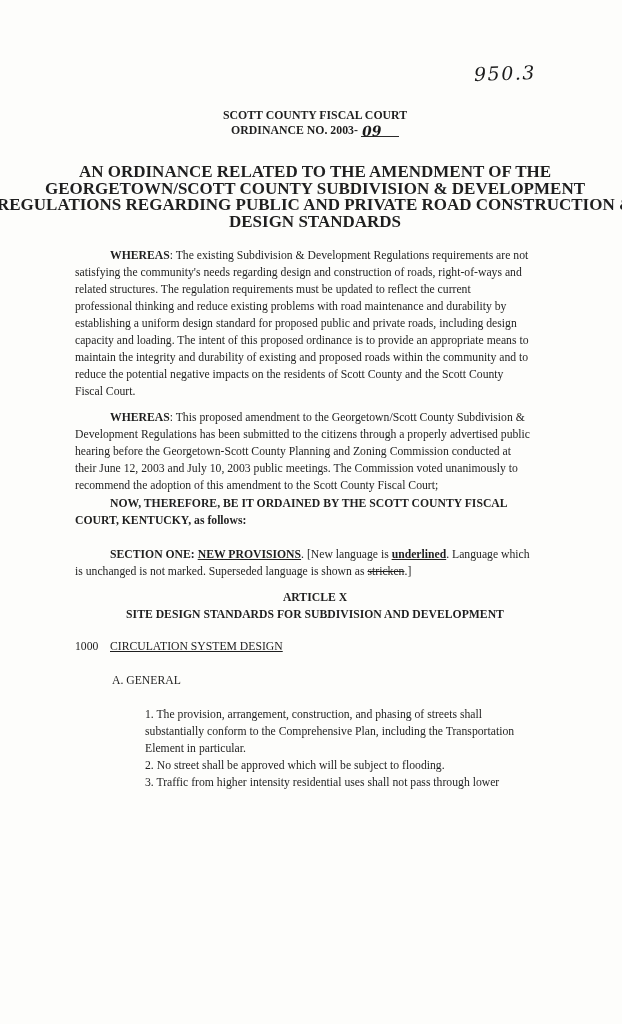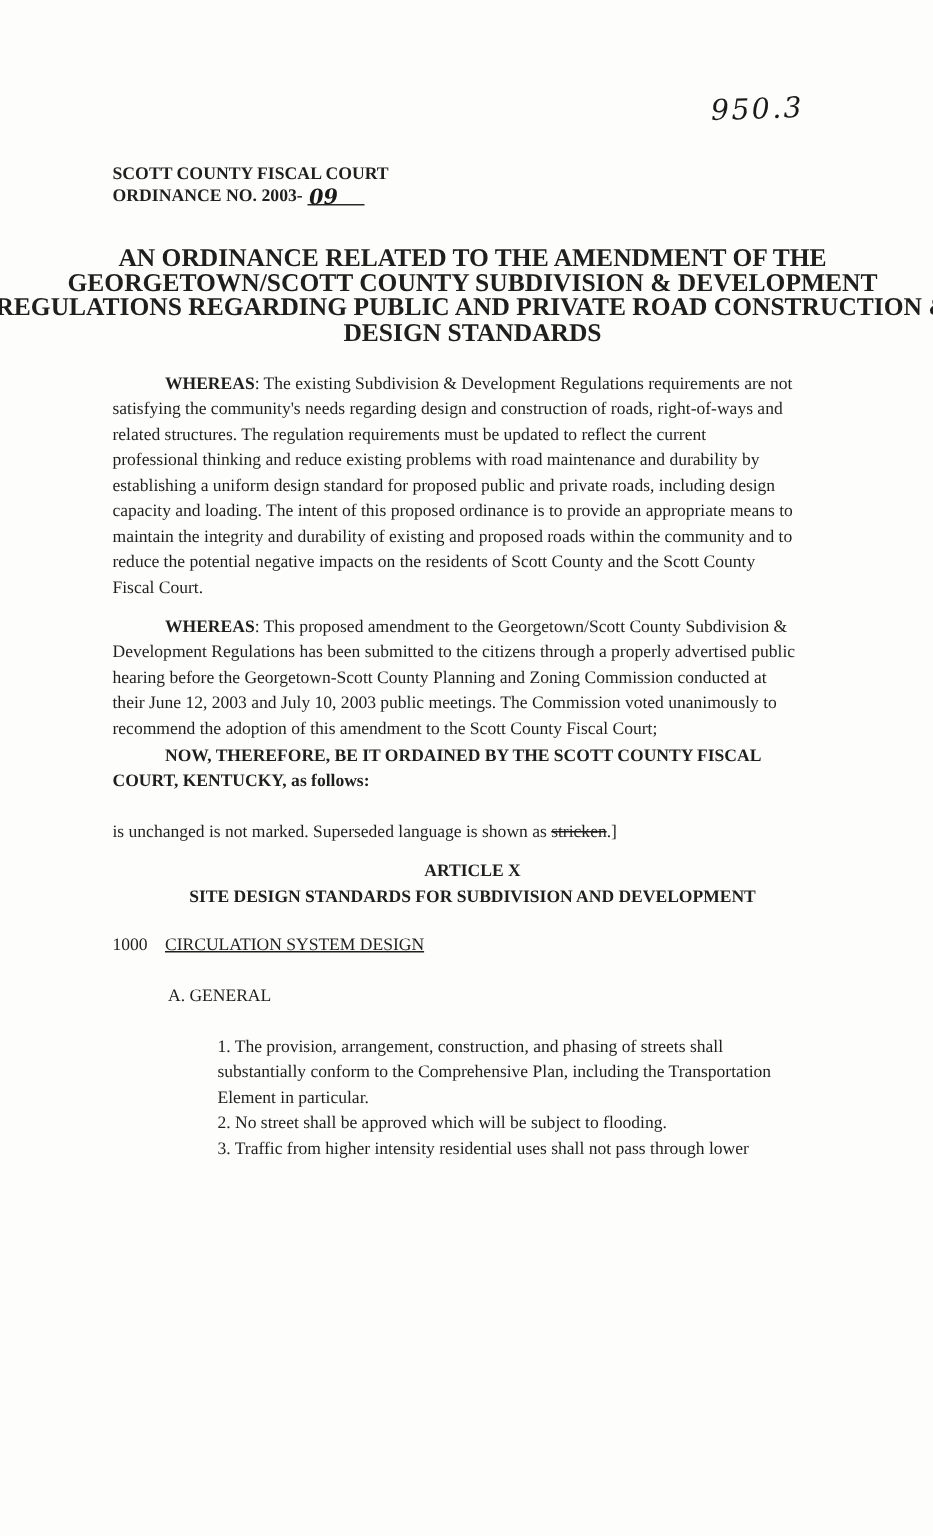--- a/index.html
+++ b/index.html
@@ -18,21 +18,21 @@
   .b{font-weight:bold;}
   .u{text-decoration:underline;}
   .strike{text-decoration:line-through;}
   .indent{padding-left:35px;}
   .handwritten{font-family:"DejaVu Serif", serif;font-style:italic;color:#1a1a1a;}
   .annotation{
     position:absolute;top:62px;left:474px;
     font-size:19px;letter-spacing:1.5px;
     transform:rotate(-2deg);
   }
-  .header{display:flex;flex-direction:column;align-items:flex-start;font-weight:bold;}
+  .header{display:flex;flex-direction:column;align-items:center;font-weight:bold;}
   .hline{line-height:15px;font-size:11.8px;white-space:nowrap;}
   .blank{
     display:inline-block;min-width:38px;
     border-bottom:1.4px solid #2a2a2a;
     margin-left:3px;vertical-align:baseline;line-height:12px;
   }
   .hw-small{font-size:14px;display:inline-block;transform:translateY(2px) rotate(-2deg);padding-left:1px;}
   .title{margin-top:26px;display:flex;flex-direction:column;align-items:center;font-weight:bold;}
   .title .line{line-height:16.5px;font-size:17px;}
   .para-w1{margin-top:17px;}
@@ -87,20 +87,21 @@
         <div class="line">recommend the adoption of this amendment to the Scott County Fiscal Court;</div>
       </div>
   </div>
 
   <div class="para-ord b">
     <div class="line indent">NOW, THEREFORE, BE IT ORDAINED BY THE SCOTT COUNTY FISCAL</div>
     <div class="line">COURT, KENTUCKY, as follows:</div>
   </div>
 
   <div class="para-sec1">
+    <div class="line indent"><span class="b">SECTION ONE: </span><span class="b u">NEW PROVISIONS</span><span>. [New language is </span><span class="b u">underlined</span><span>. Language which</span></div>
     <div class="line"><span>is unchanged is not marked. Superseded language is shown as </span><span class="strike">stricken</span><span>.]</span></div>
   </div>
 
   <div class="article">
     <div class="line">ARTICLE X</div>
     <div class="line">SITE DESIGN STANDARDS FOR SUBDIVISION AND DEVELOPMENT</div>
   </div>
 
   <div class="sec1000">
     <span class="secnum">1000</span>

